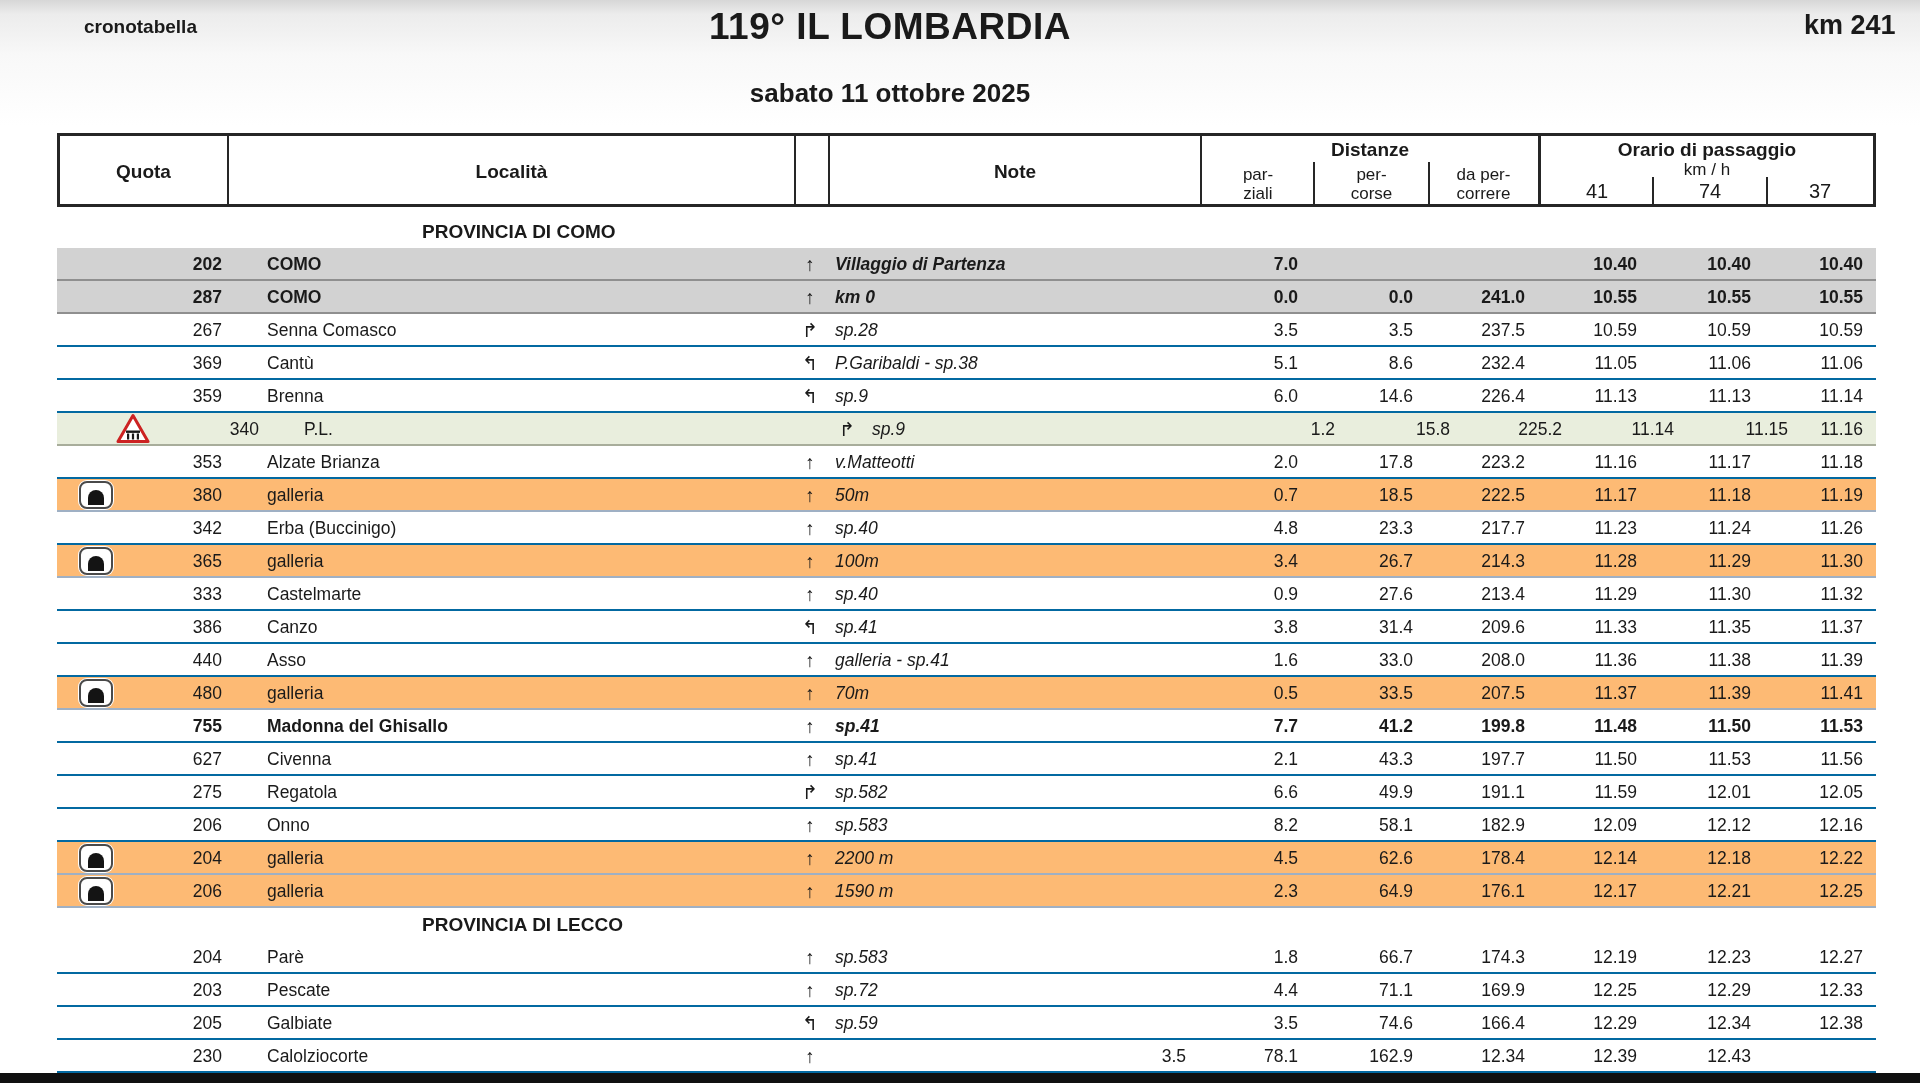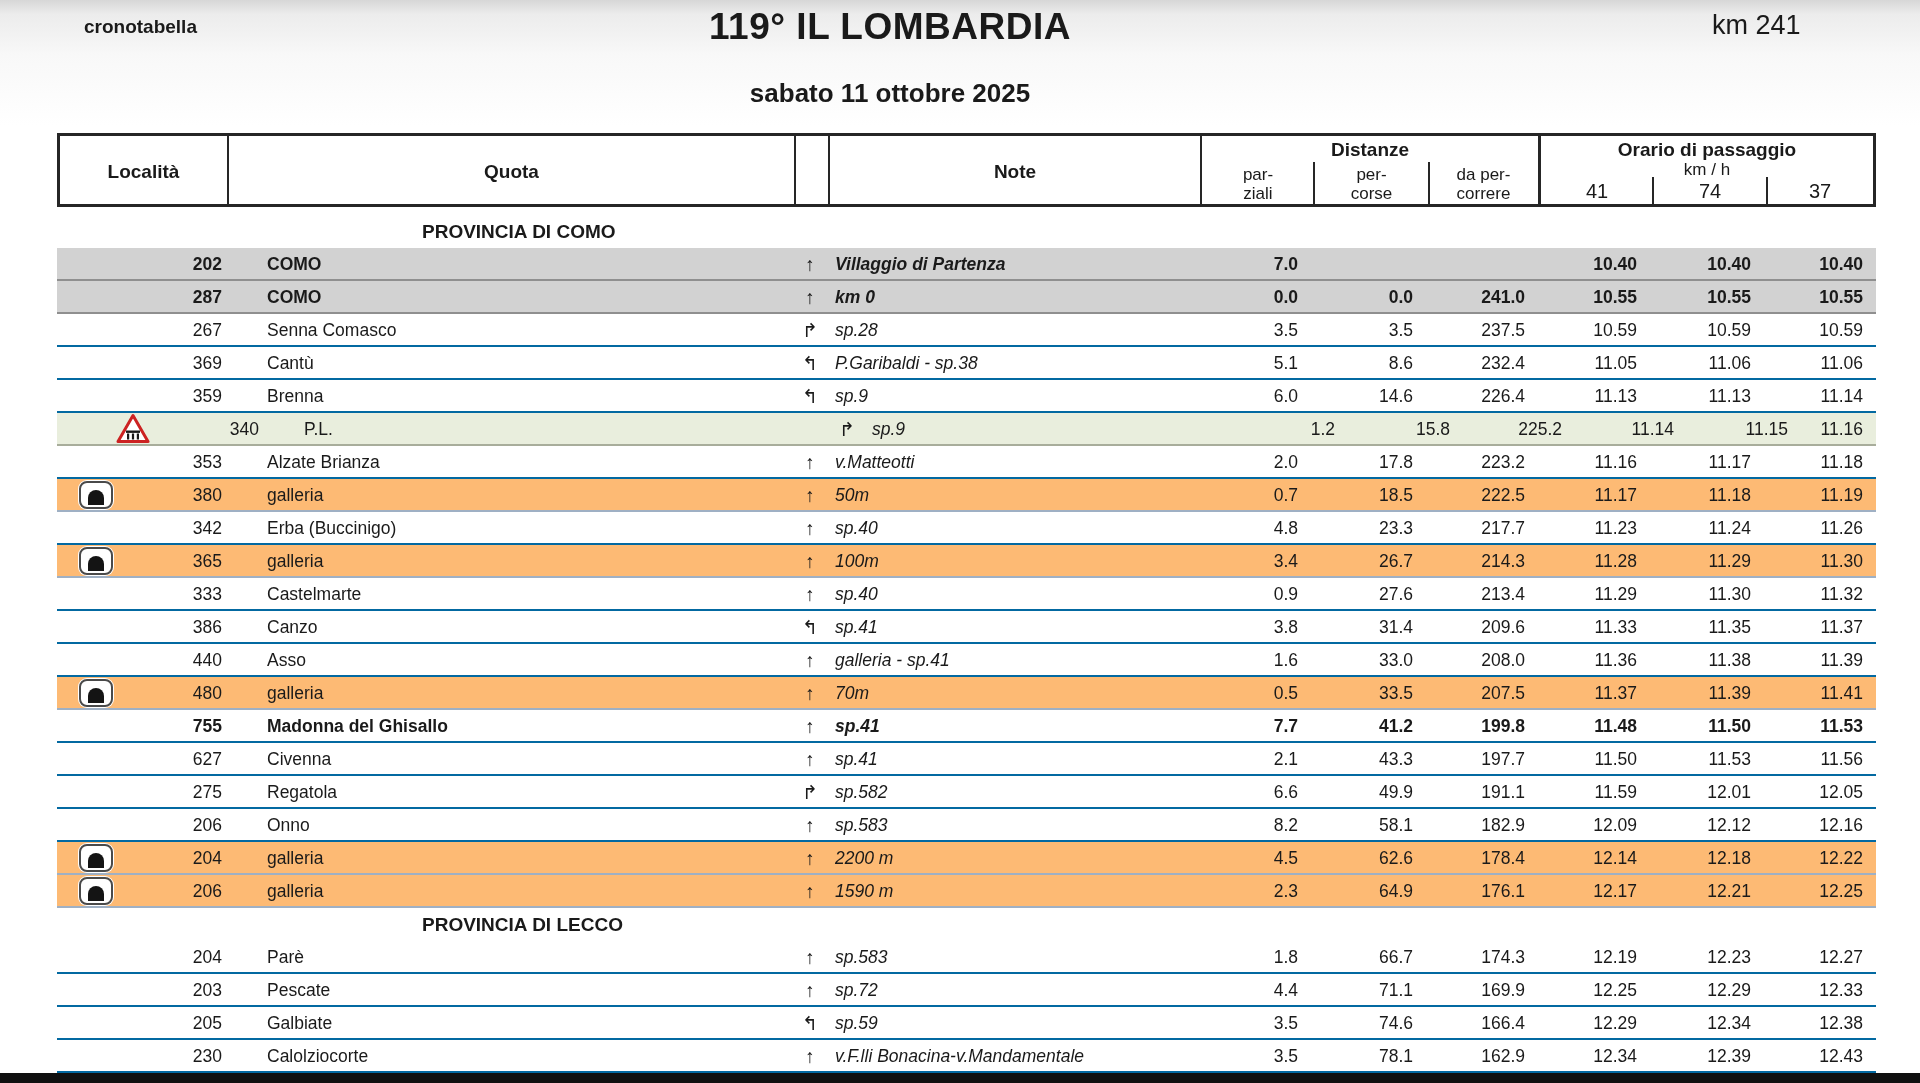--- a/index.html
+++ b/index.html
@@ -2,21 +2,21 @@
 <html><head>
 <meta charset="utf-8">
 <style>
   html,body{margin:0;padding:0;width:1920px;height:1083px;overflow:hidden;background:#fff;
     font-family:"Liberation Sans","DejaVu Sans",sans-serif;color:#1a1a1a;}
   .page{position:absolute;inset:0;}
   .top-shade{position:absolute;top:0;left:0;right:0;height:130px;
     background:linear-gradient(180deg,#d7d7d7 0,#ececec 14px,#f8f8f8 55px,#ffffff 125px);}
   .doc-label{position:absolute;left:84px;top:16px;font-size:19px;font-weight:bold;}
   .title{position:absolute;left:0;top:6px;width:1780px;text-align:center;font-size:37px;font-weight:bold;letter-spacing:.5px;}
-  .total-km{position:absolute;left:1712px;top:10px;font-size:27px;font-weight:normal;}
+  .total-km{position:absolute;left:1804px;top:10px;font-size:27px;font-weight:bold;}
   .race-date{position:absolute;left:0;top:78px;width:1780px;text-align:center;font-size:26px;font-weight:bold;}
 
   .table{position:absolute;left:57px;top:133px;width:1819px;}
   .grid-cols{display:grid;grid-template-columns:169px 567px 34px 372px 112px 115px 112px 112px 114px 1fr;}
 
   
   .thead{display:grid;grid-template-columns:169px 567px 34px 372px 339px 1fr;
     border:3px solid #262626;height:74px;box-sizing:border-box;background:#fff;}
   .hc{display:flex;align-items:center;justify-content:center;font-size:19px;font-weight:bold;
     border-right:2px solid #262626;}
@@ -63,24 +63,24 @@
 <div class="page">
   <div class="top-shade"></div>
   <div class="doc-label">cronotabella</div>
   <div class="title">119° IL LOMBARDIA</div>
   <div class="total-km">km 241</div>
   <div class="race-date">sabato 11 ottobre 2025</div>
 
   <div class="table">
     <div class="thead">
       <div class="hc">
-          <span>Località</span>
+          <span>Quota</span>
         </div>
       <div class="hc">
-          <span>Quota</span>
+          <span>Località</span>
         </div>
       <div class="hc"></div>
       <div class="hc">
           <span>Note</span>
         </div>
       <div class="hgroup dist">
         <div class="glabel">Distanze</div>
         <div class="h-sub">
           <div class="sc">
               <span>par-</span>
@@ -511,21 +511,20 @@
     <div class="cell num">12.38</div>
   </div>
 
   <div class="trow grid-cols">
     <div class="cell quota">
       <span class="icon-slot"></span>
       <span>230</span>
     </div>
     <div class="cell loc">Calolziocorte</div>
     <div class="cell arr">↑</div>
-    <div class="cell note">v.F.lli Bonacina-v.Mandamentale</div>
     <div class="cell num">3.5</div>
     <div class="cell num">78.1</div>
     <div class="cell num">162.9</div>
     <div class="cell num">12.34</div>
     <div class="cell num">12.39</div>
     <div class="cell num">12.43</div>
   </div>
 </div>
   </div>
 

